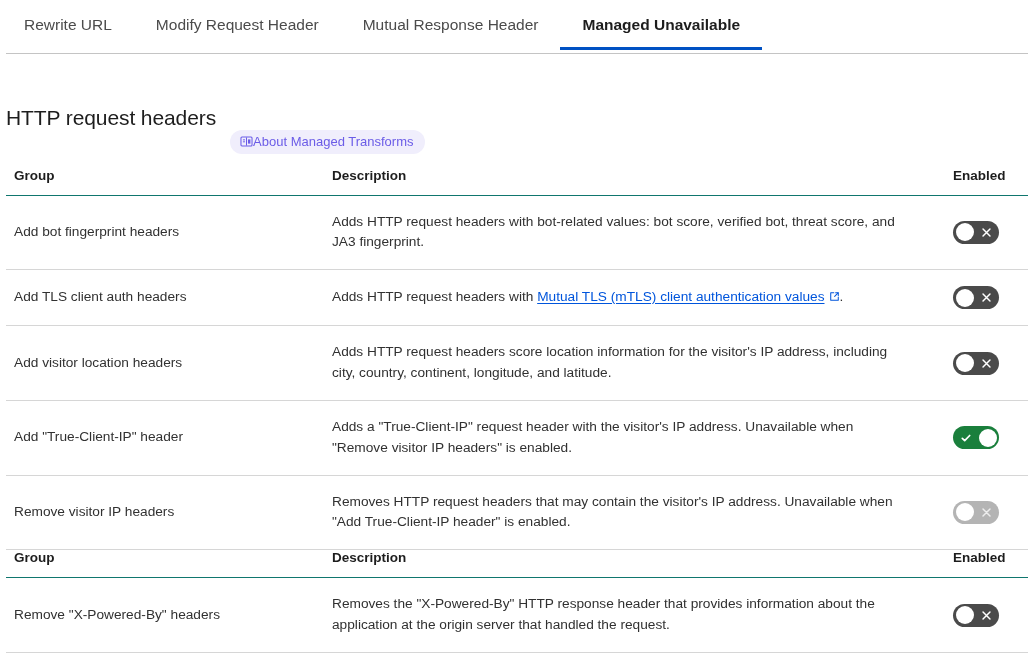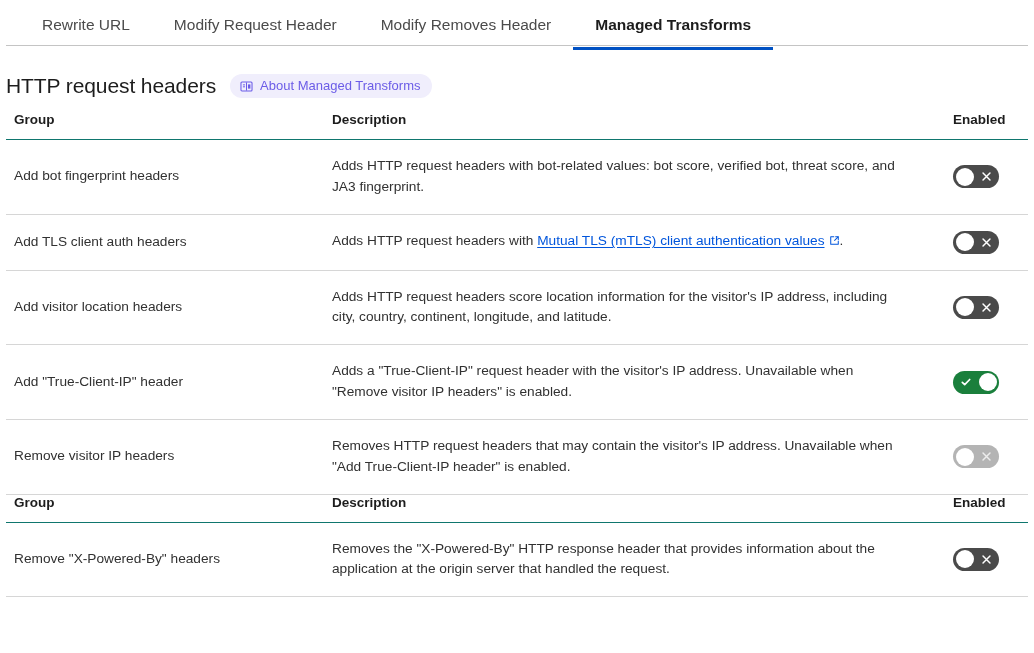--- a/index.html
+++ b/index.html
@@ -8,24 +8,24 @@
     width: 1034px; height: 653px;
     background: #ffffff;
     font-family: "Liberation Sans", sans-serif;
     color: #313131;
     overflow: hidden;
   }
 
   
   .tabbar {
     position: relative;
-    height: 46px;
+    height: 54px;
     display: flex;
     align-items: flex-start;
-    padding: 0 0 0 20px;
+    padding: 0 0 0 2px;
   }
   .tabbar::after {
     content: "";
     position: absolute;
     left: 6px; right: 6px; bottom: 0;
     height: 1px;
     background: #c4c4c4;
   }
   .tab {
     position: relative;
@@ -62,29 +62,29 @@
   }
   .section-title {
     font-size: 21px;
     font-weight: 400;
     color: #1d1d1d;
     letter-spacing: -0.1px;
   }
   .about-pill {
     display: inline-flex;
     align-items: center;
-    gap: 7px;
     background: #f0eefc;
     color: #6b5ce7;
     border-radius: 999px;
     padding: 4px 12px 4px 10px;
     font-size: 13px;
     cursor: pointer;
     text-decoration: none;
     line-height: 1.2;
+    margin-top: 48px;
   }
   .about-pill svg { display: block; }
 
   
   table.mt {
     width: 100%;
     border-collapse: collapse;
     table-layout: fixed;
   }
   table.mt col.c-group { width: 318px; }
@@ -155,22 +155,22 @@
   .toggle.on .knob { left: auto; right: 2.5px; }
   .toggle.on .mark { right: auto; left: 7px; }
   .toggle.disabled { background: #b4b4b4; cursor: default; }
 </style>
 </head>
 <body>
 
 <div class="tabbar">
   <button class="tab">Rewrite URL</button>
   <button class="tab">Modify Request Header</button>
-  <button class="tab">Modify Removes Header</button>
-  <button class="tab active">Managed Transforms</button>
+  <button class="tab">Mutual Response Header</button>
+  <button class="tab active">Managed Unavailable</button>
 </div>
 
 <div class="section">
 
   <div class="section-head">
     <span class="section-title">HTTP request headers</span>
     <a class="about-pill" href="#">
       <span>
         <svg width="13" height="13" viewBox="0 0 16 16" fill="none" aria-hidden="true">
           <rect x="1.2" y="2.5" width="13.6" height="11" rx="1.2" stroke="#6b5ce7" stroke-width="1.3"></rect>

